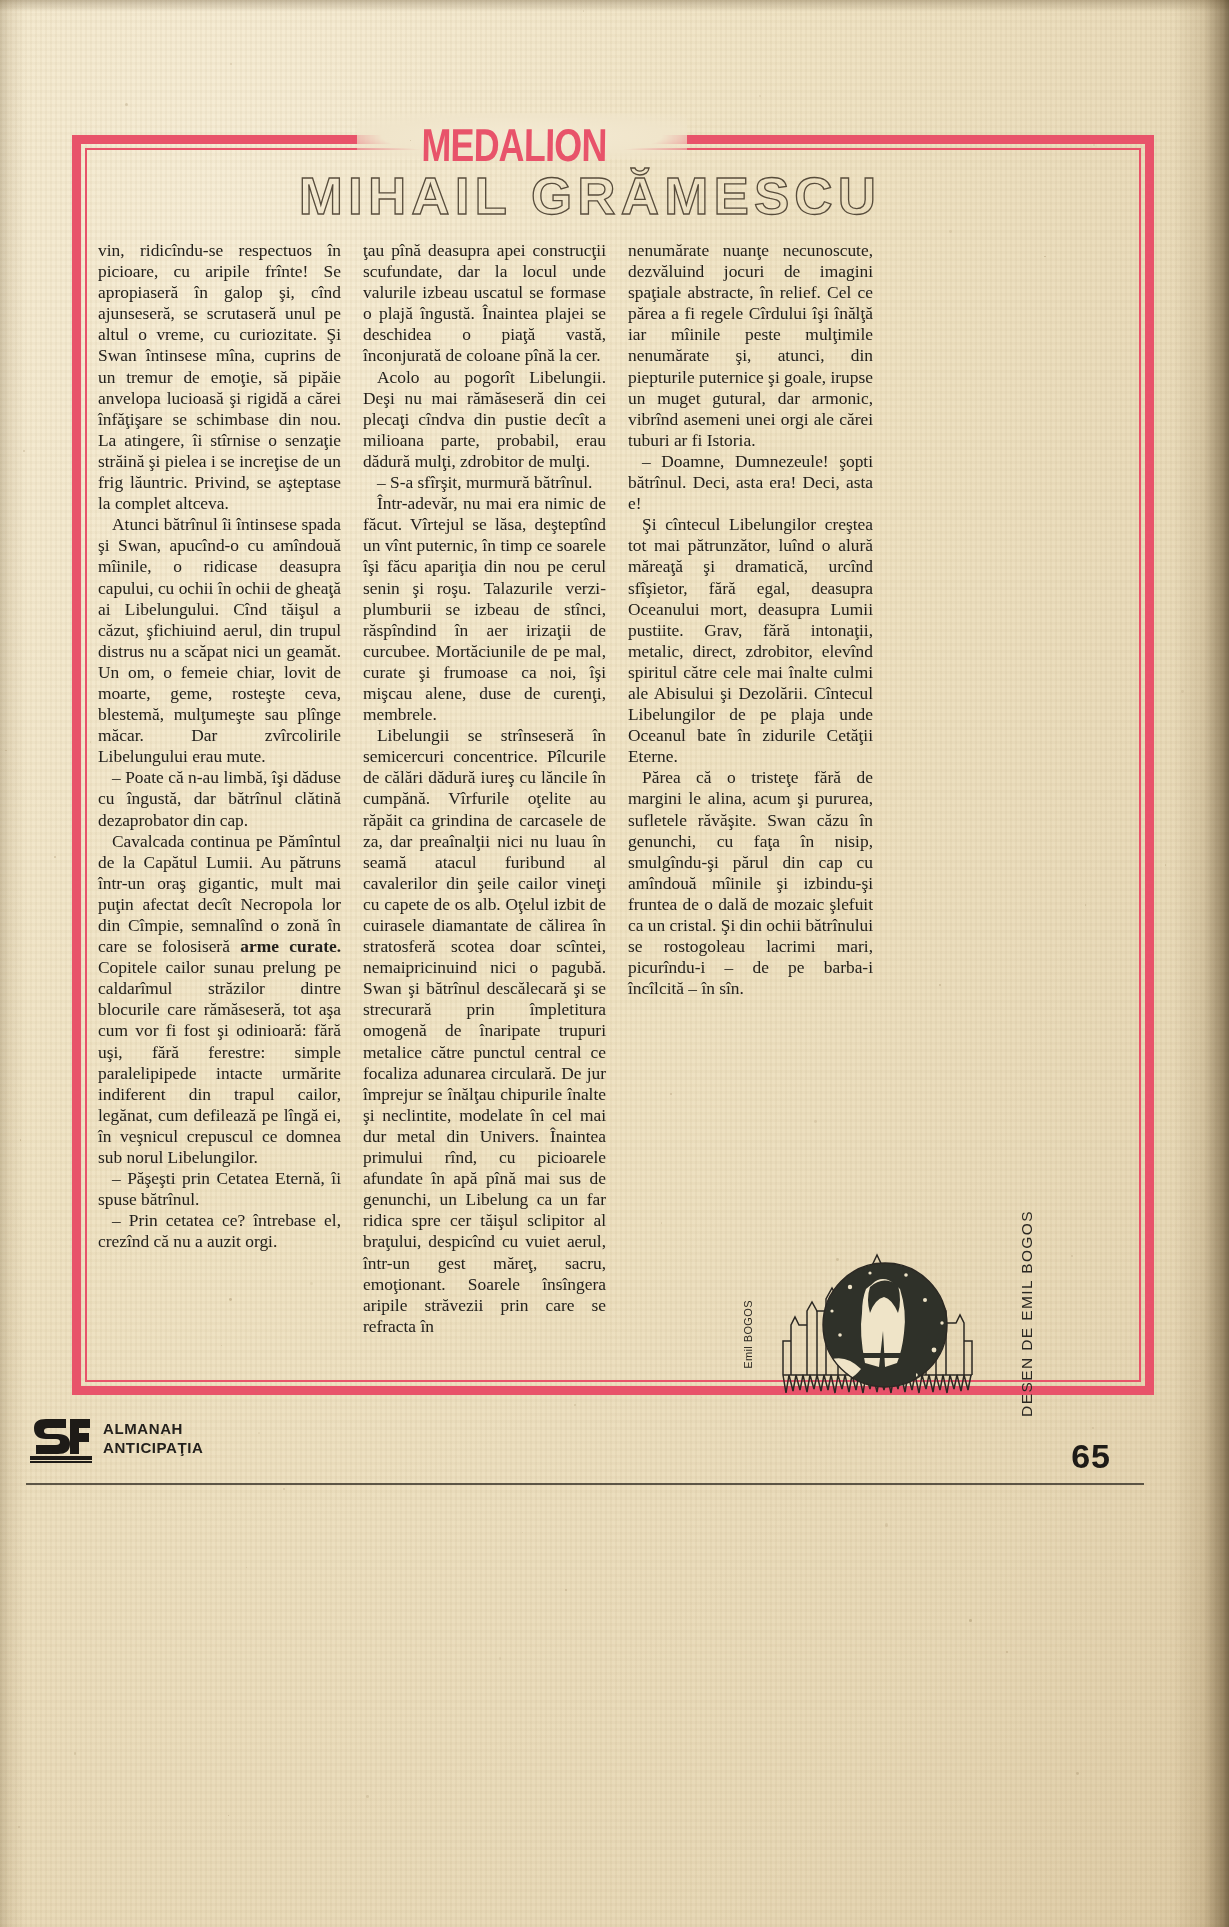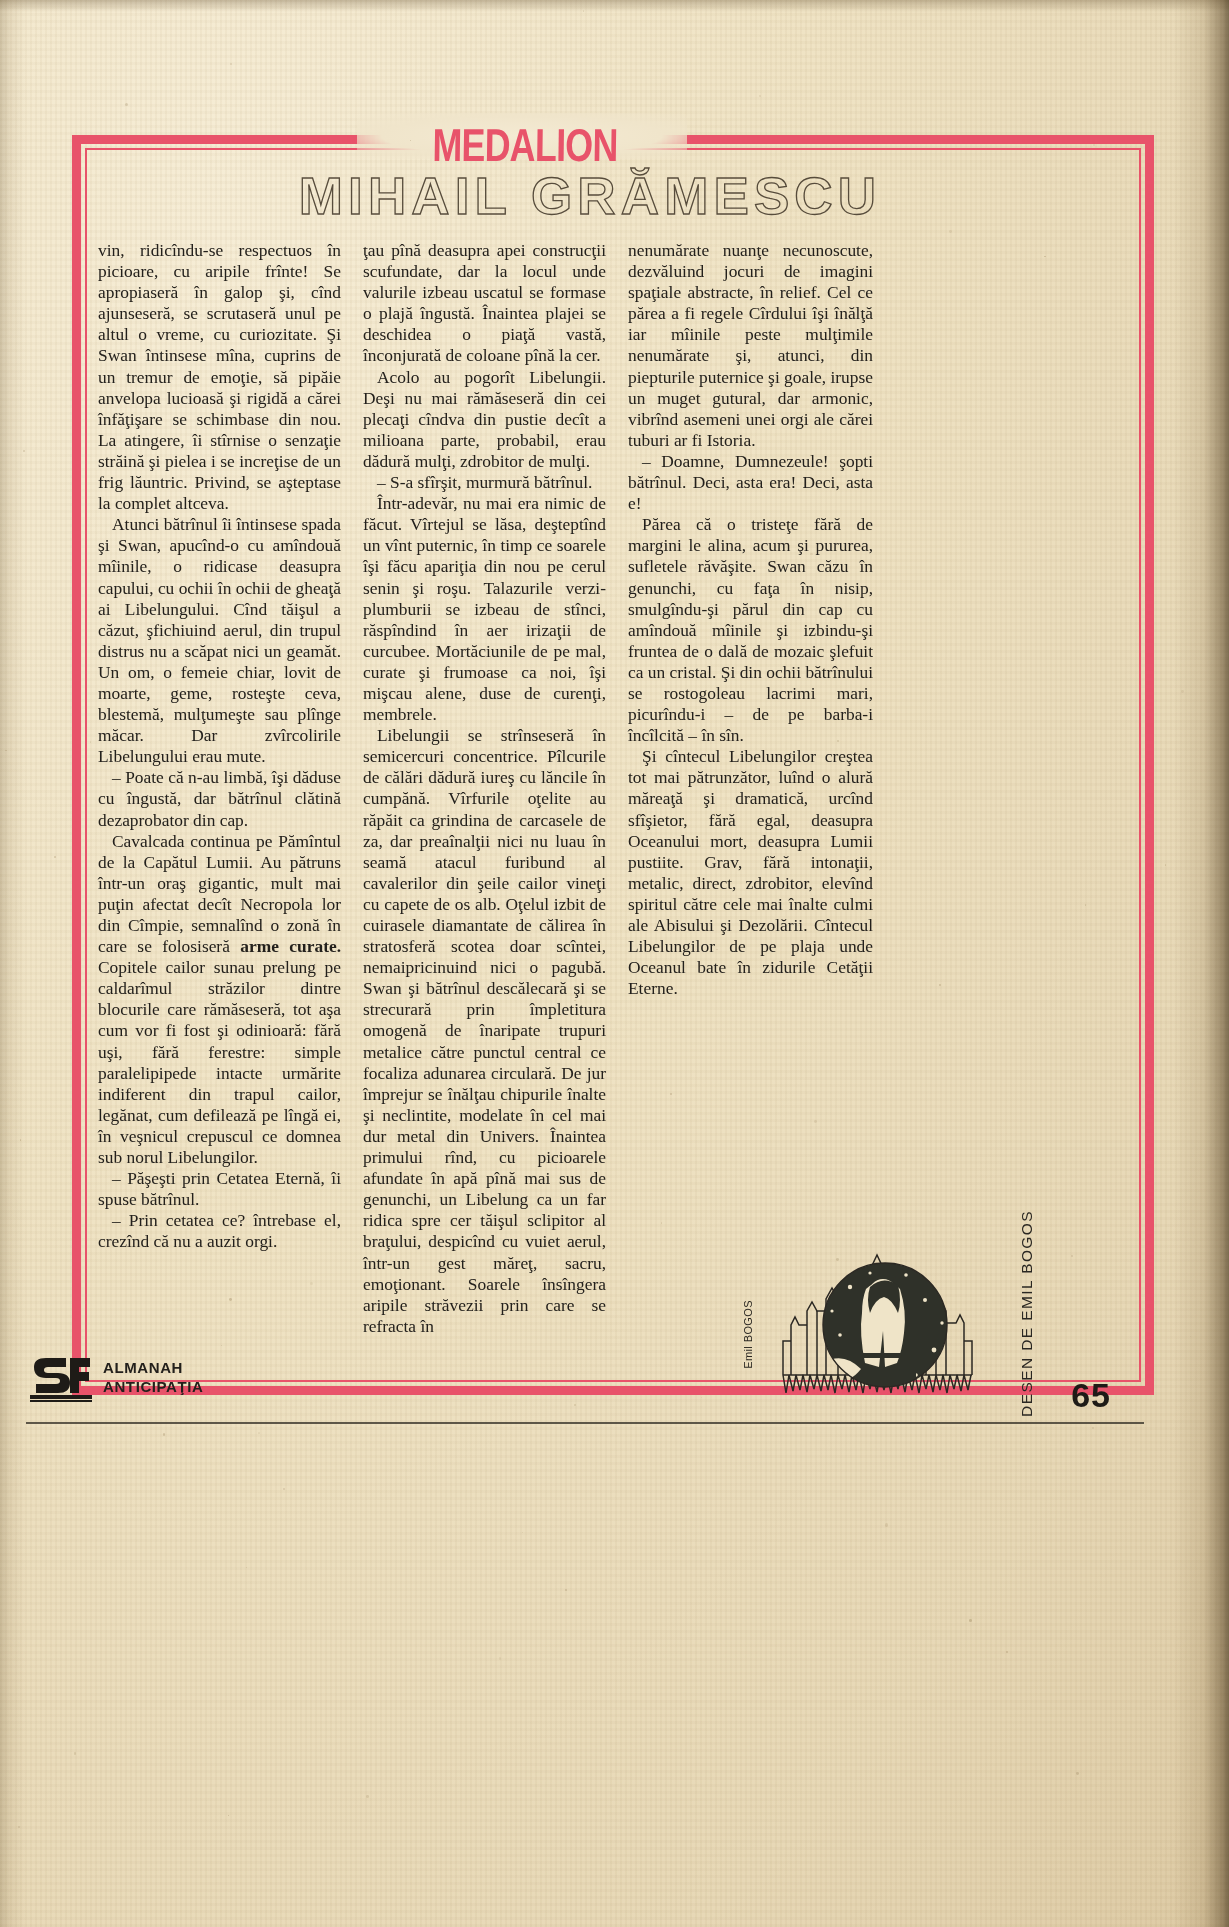--- a/index.html
+++ b/index.html
@@ -59,21 +59,21 @@
     position:absolute;left:285px;top:-22px;width:330px;height:46px;
     background:transparent;
   }
   .masthead-gap:before{
     content:"";position:absolute;inset:0;
     background:radial-gradient(ellipse at 50% 50%, #f4ead3 0%, #f0e5cb 60%, rgba(240,229,203,0) 100%);
   }
 
   
   #masthead{
-    position:absolute;left:380px;top:122px;width:290px;text-align:center;z-index:6;
+    position:absolute;left:369px;top:122px;width:290px;text-align:center;z-index:6;
   }
   .medalion{
     font-family:"Liberation Sans", sans-serif;
     font-weight:700;
     font-size:46px;
     letter-spacing:-1px;
     color:#e8536a;
     transform:scaleX(.78) skewX(-1deg);
     transform-origin:center;
     line-height:1;
@@ -130,21 +130,21 @@
   }
   #caption-artist-small{
     left:742px;top:1300px;font-size:11px;letter-spacing:.4px;z-index:7;
   }
   #caption-artist{
     left:1018px;top:1210px;font-size:15.5px;letter-spacing:1.4px;z-index:7;
   }
 
   
   #footer{
-    position:absolute;left:0;top:1340px;width:1229px;height:120px;z-index:5;
+    position:absolute;left:0;top:1401px;width:1229px;height:120px;z-index:5;
   }
   #sf-logo{
     position:absolute;left:30px;top:15px;width:62px;height:50px;
   }
   #imprint{
     position:absolute;left:103px;top:18px;
     font-family:"Liberation Sans", sans-serif;
     font-weight:700;font-size:15px;line-height:19px;letter-spacing:.6px;
     color:#23201c;
   }
@@ -191,22 +191,22 @@
   <div class="col col2">
       <p class="noindent">ţau pînă deasupra apei construcţii scufundate, dar la locul unde valurile izbeau uscatul se formase o plajă îngustă. Înaintea plajei se deschidea o piaţă vastă, înconjurată de coloane pînă la cer.</p>
       <p>Acolo au pogorît Libelungii. Deşi nu mai rămăseseră din cei plecaţi cîndva din pustie decît a milioana parte, probabil, erau dădură mulţi, zdrobitor de mulţi.</p>
       <p>– S-a sfîrşit, murmură bătrînul.</p>
       <p>Într-adevăr, nu mai era nimic de făcut. Vîrtejul se lăsa, deşteptînd un vînt puternic, în timp ce soarele îşi făcu apariţia din nou pe cerul senin şi roşu. Talazurile verzi-plumburii se izbeau de stînci, răspîndind în aer iriza­ţii de curcubee. Mortăciunile de pe mal, curate şi frumoase ca noi, îşi mişcau alene, duse de curenţi, membrele.</p>
       <p>Libelungii se strînseseră în semicercuri concentrice. Pîlcurile de călări dădură iureş cu lăncile în cumpănă. Vîrfurile oţelite au răpăit ca grindina de carcasele de za, dar preaînalţii nici nu luau în seamă atacul furibund al cavalerilor din şeile cailor vineţi cu capete de os alb. Oţelul izbit de cuirasele diamantate de călirea în stratosferă scotea doar scîntei, nemaipricinuind nici o pagubă. Swan şi bătrînul descălecară şi se strecurară prin împletitura omogenă de înaripate trupuri metalice către punctul central ce focaliza adunarea circulară. De jur împrejur se înălţau chipurile înalte şi neclintite, modelate în cel mai dur metal din Univers. Înaintea primului rînd, cu picioarele afundate în apă pînă mai sus de genunchi, un Libelung ca un far ridica spre cer tăişul sclipitor al braţului, despicînd cu vuiet aerul, într-un gest măreţ, sacru, emoţionant. Soarele însîngera aripile străvezii prin care se refracta în</p>
     </div>
   <div class="col col3">
       <p class="noindent">nenumărate nuanţe necunoscute, dezvăluind jocuri de imagini spaţiale abstracte, în relief. Cel ce părea a fi regele Cîrdului îşi înălţă iar mîinile peste mulţimile nenumărate şi, atunci, din piepturile puternice şi goale, irupse un muget gutural, dar armonic, vibrînd asemeni unei orgi ale cărei tuburi ar fi Istoria.</p>
       <p>– Doamne, Dumnezeule! şopti bătrînul. Deci, asta era! Deci, asta e!</p>
+      <p>Şi cîntecul Libelungilor creştea tot mai pătrunzător, luînd o alură măreaţă şi dramatică, urcînd sfîşietor, fără egal, deasupra Oceanului mort, deasupra Lumii pustiite. Grav, fără intonaţii, metalic, direct, zdrobitor, elevînd spiritul către cele mai înalte culmi ale Abisului şi Dezolării. Cîntecul Libelungilor de pe plaja unde Oceanul bate în zidurile Cetăţii Eterne.</p>
       <p>Părea că o tristeţe fără de margini le alina, acum şi pururea, sufletele răvăşite. Swan căzu în genunchi, cu faţa în nisip, smulgîndu-şi părul din cap cu amîndouă mîinile şi izbindu-şi fruntea de o dală de mozaic şlefuit ca un cristal. Şi din ochii bătrînului se rostogoleau lacrimi mari, picurîndu-i – de pe barba-i încîlcită – în sîn.</p>
-      <p>Şi cîntecul Libelungilor creştea tot mai pătrunzător, luînd o alură măreaţă şi dramatică, urcînd sfîşietor, fără egal, deasupra Oceanului mort, deasupra Lumii pustiite. Grav, fără intonaţii, metalic, direct, zdrobitor, elevînd spiritul către cele mai înalte culmi ale Abisului şi Dezolării. Cîntecul Libelungilor de pe plaja unde Oceanul bate în zidurile Cetăţii Eterne.</p>
     </div>
 </div>
 
 <div id="illustration">
   <svg width="330" height="185" viewBox="0 0 330 185" xmlns="http://www.w3.org/2000/svg">
     <defs>
       <clipPath id="globeclip">
           <circle cx="165" cy="110" r="62"></circle>
         </clipPath>
     </defs>

